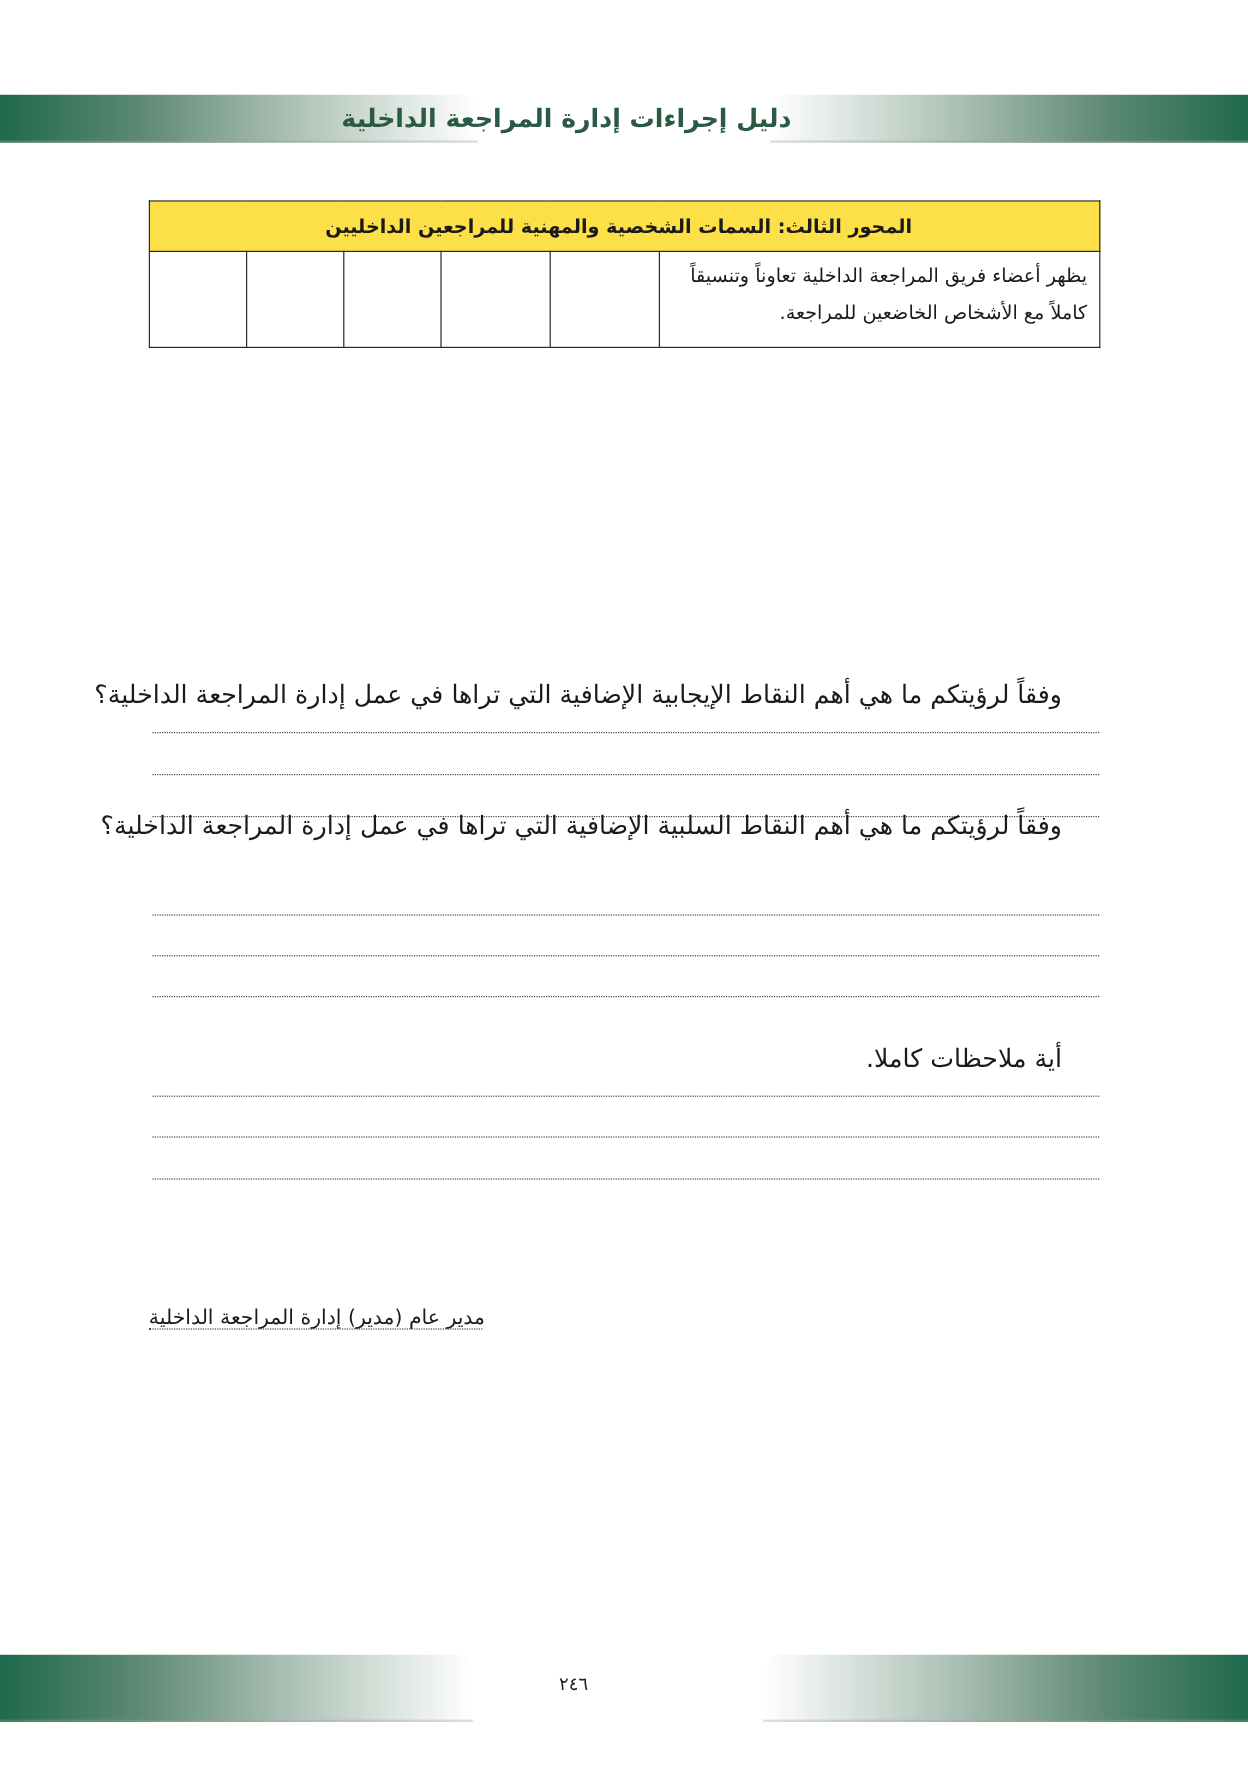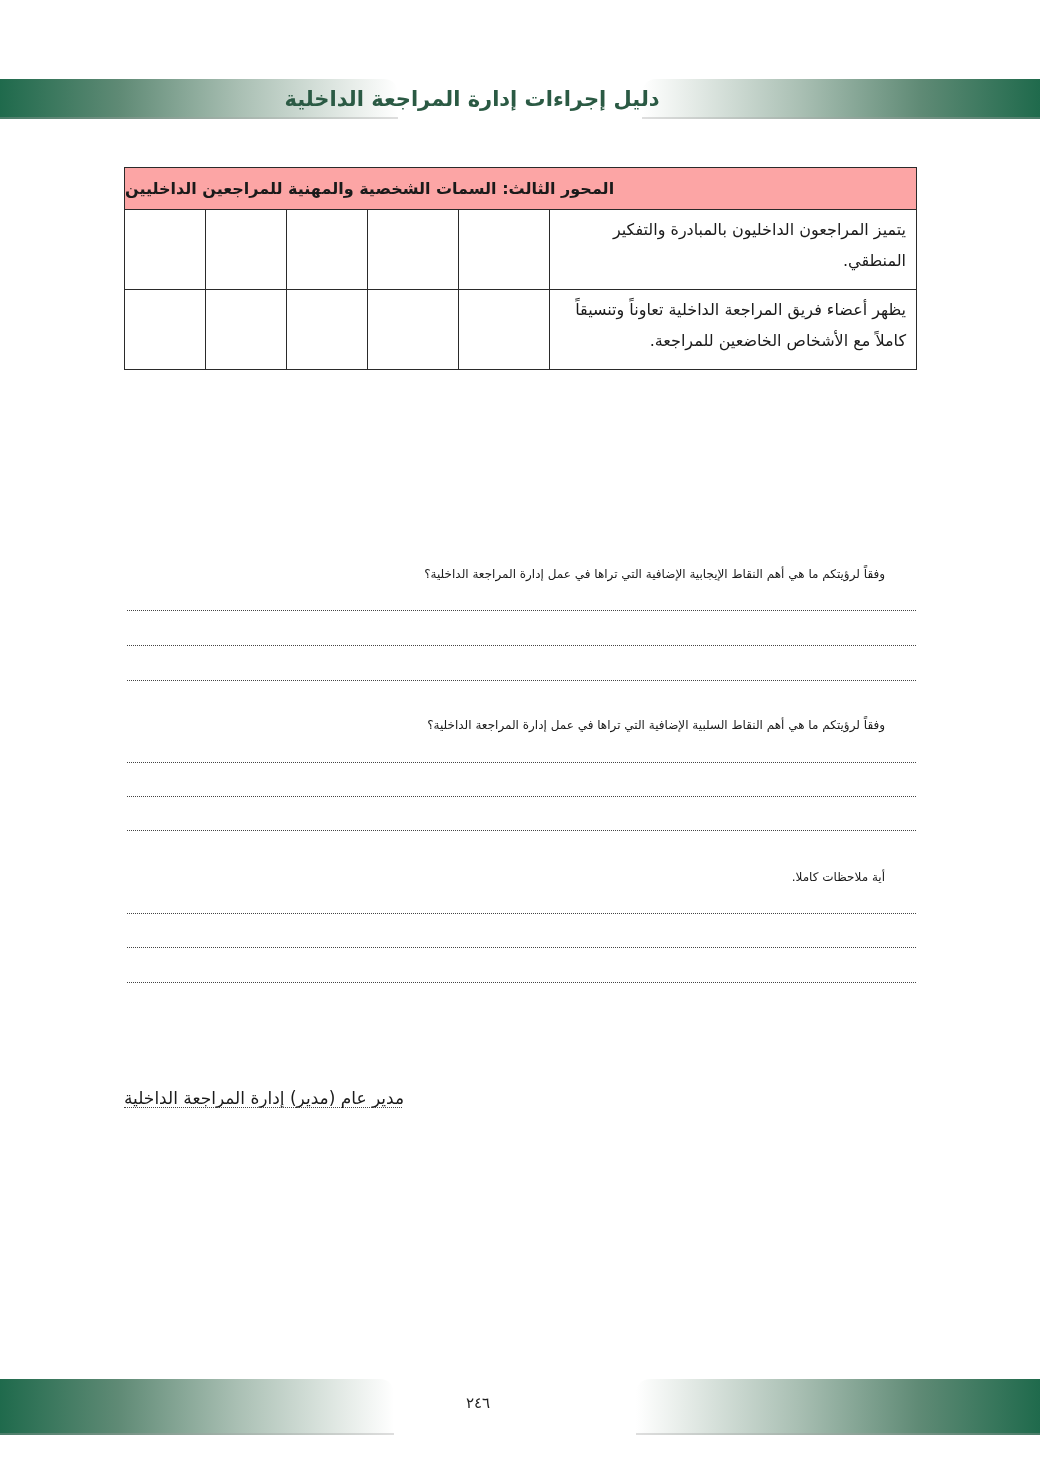--- a/index.html
+++ b/index.html
@@ -35,33 +35,33 @@
   }
   
   table.axis {
     position: absolute; left: 124px; top: 167px; width: 793px;
     border-collapse: collapse; direction: rtl;
   }
   table.axis td {
     border: 1px solid #2a2a2a; padding: 0;
   }
   table.axis tr.head td {
-    background: #fca5a5; height: 41px; text-align: left; padding-right: 10px;
+    background: #fde047; height: 41px; text-align: center; padding-right: 10px;
     font-weight: bold; font-size: 16px;
   }
   table.axis tr.row td { height: 71px; }
   table.axis td.stmt {
     width: 352px; text-align: right; padding: 4px 10px 4px 8px;
     font-size: 16px; line-height: 31px; vertical-align: top;
   }
   table.axis td.cell-92 { width: 91px; }
   table.axis td.cell-82 { width: 81px; }
   
   .question {
-    position: absolute; right: 155px; direction: rtl; font-size: 12px; text-align: right;
+    position: absolute; right: 155px; direction: rtl; font-size: 21px; text-align: right;
   }
   .dotline {
     position: absolute; left: 127px; width: 789px; height: 0;
     border-top: 1.5px dotted #444;
   }
   .sig-title {
     position: absolute; left: 124px; top: 1055px; direction: rtl; font-size: 17px; margin-top: 33px;
   }
   .sig-line {
     position: absolute; left: 124px; top: 1107px; width: 278px; border-top: 1.5px dotted #444;
@@ -79,44 +79,36 @@
   <div class="seg seg-right"></div>
 </div>
 <div class="header-title">دليل إجراءات إدارة المراجعة الداخلية</div>
 
 <table class="axis">
   <tbody>
       <tr class="head">
     <td colspan="6">المحور الثالث: السمات الشخصية والمهنية للمراجعين الداخليين</td>
   </tr>
   <tr class="row">
-    <td class="stmt">يتميز المراجعون الداخليون بالمبادرة والتفكير المنطقي.</td>
-    <td class="cell-92"></td>
-    <td class="cell-92"></td>
-    <td class="cell-82"></td>
-    <td class="cell-82"></td>
-    <td class="cell-82"></td>
-  </tr>
-  <tr class="row">
     <td class="stmt">يظهر أعضاء فريق المراجعة الداخلية تعاوناً وتنسيقاً كاملاً مع الأشخاص الخاضعين للمراجعة.</td>
     <td class="cell-92"></td>
     <td class="cell-92"></td>
     <td class="cell-82"></td>
     <td class="cell-82"></td>
     <td class="cell-82"></td>
   </tr>
 </tbody>
   </table>
 
 <div class="question" style="top:567px;">وفقاً لرؤيتكم ما هي أهم النقاط الإيجابية الإضافية التي تراها في عمل إدارة المراجعة الداخلية؟</div>
 <div class="dotline" style="top:610px;"></div>
 <div class="dotline" style="top:645px;"></div>
 <div class="dotline" style="top:680px;"></div>
 
-<div class="question" style="top:718px;">وفقاً لرؤيتكم ما هي أهم النقاط السلبية الإضافية التي تراها في عمل إدارة المراجعة الداخلية؟</div>
+<div class="question" style="top:676px;">وفقاً لرؤيتكم ما هي أهم النقاط السلبية الإضافية التي تراها في عمل إدارة المراجعة الداخلية؟</div>
 <div class="dotline" style="top:762px;"></div>
 <div class="dotline" style="top:796px;"></div>
 <div class="dotline" style="top:830px;"></div>
 
 <div class="question" style="top:870px;">أية ملاحظات كاملا.</div>
 <div class="dotline" style="top:913px;"></div>
 <div class="dotline" style="top:947px;"></div>
 <div class="dotline" style="top:982px;"></div>
 
 <div class="sig-title">مدير عام (مدير) إدارة المراجعة الداخلية</div>

